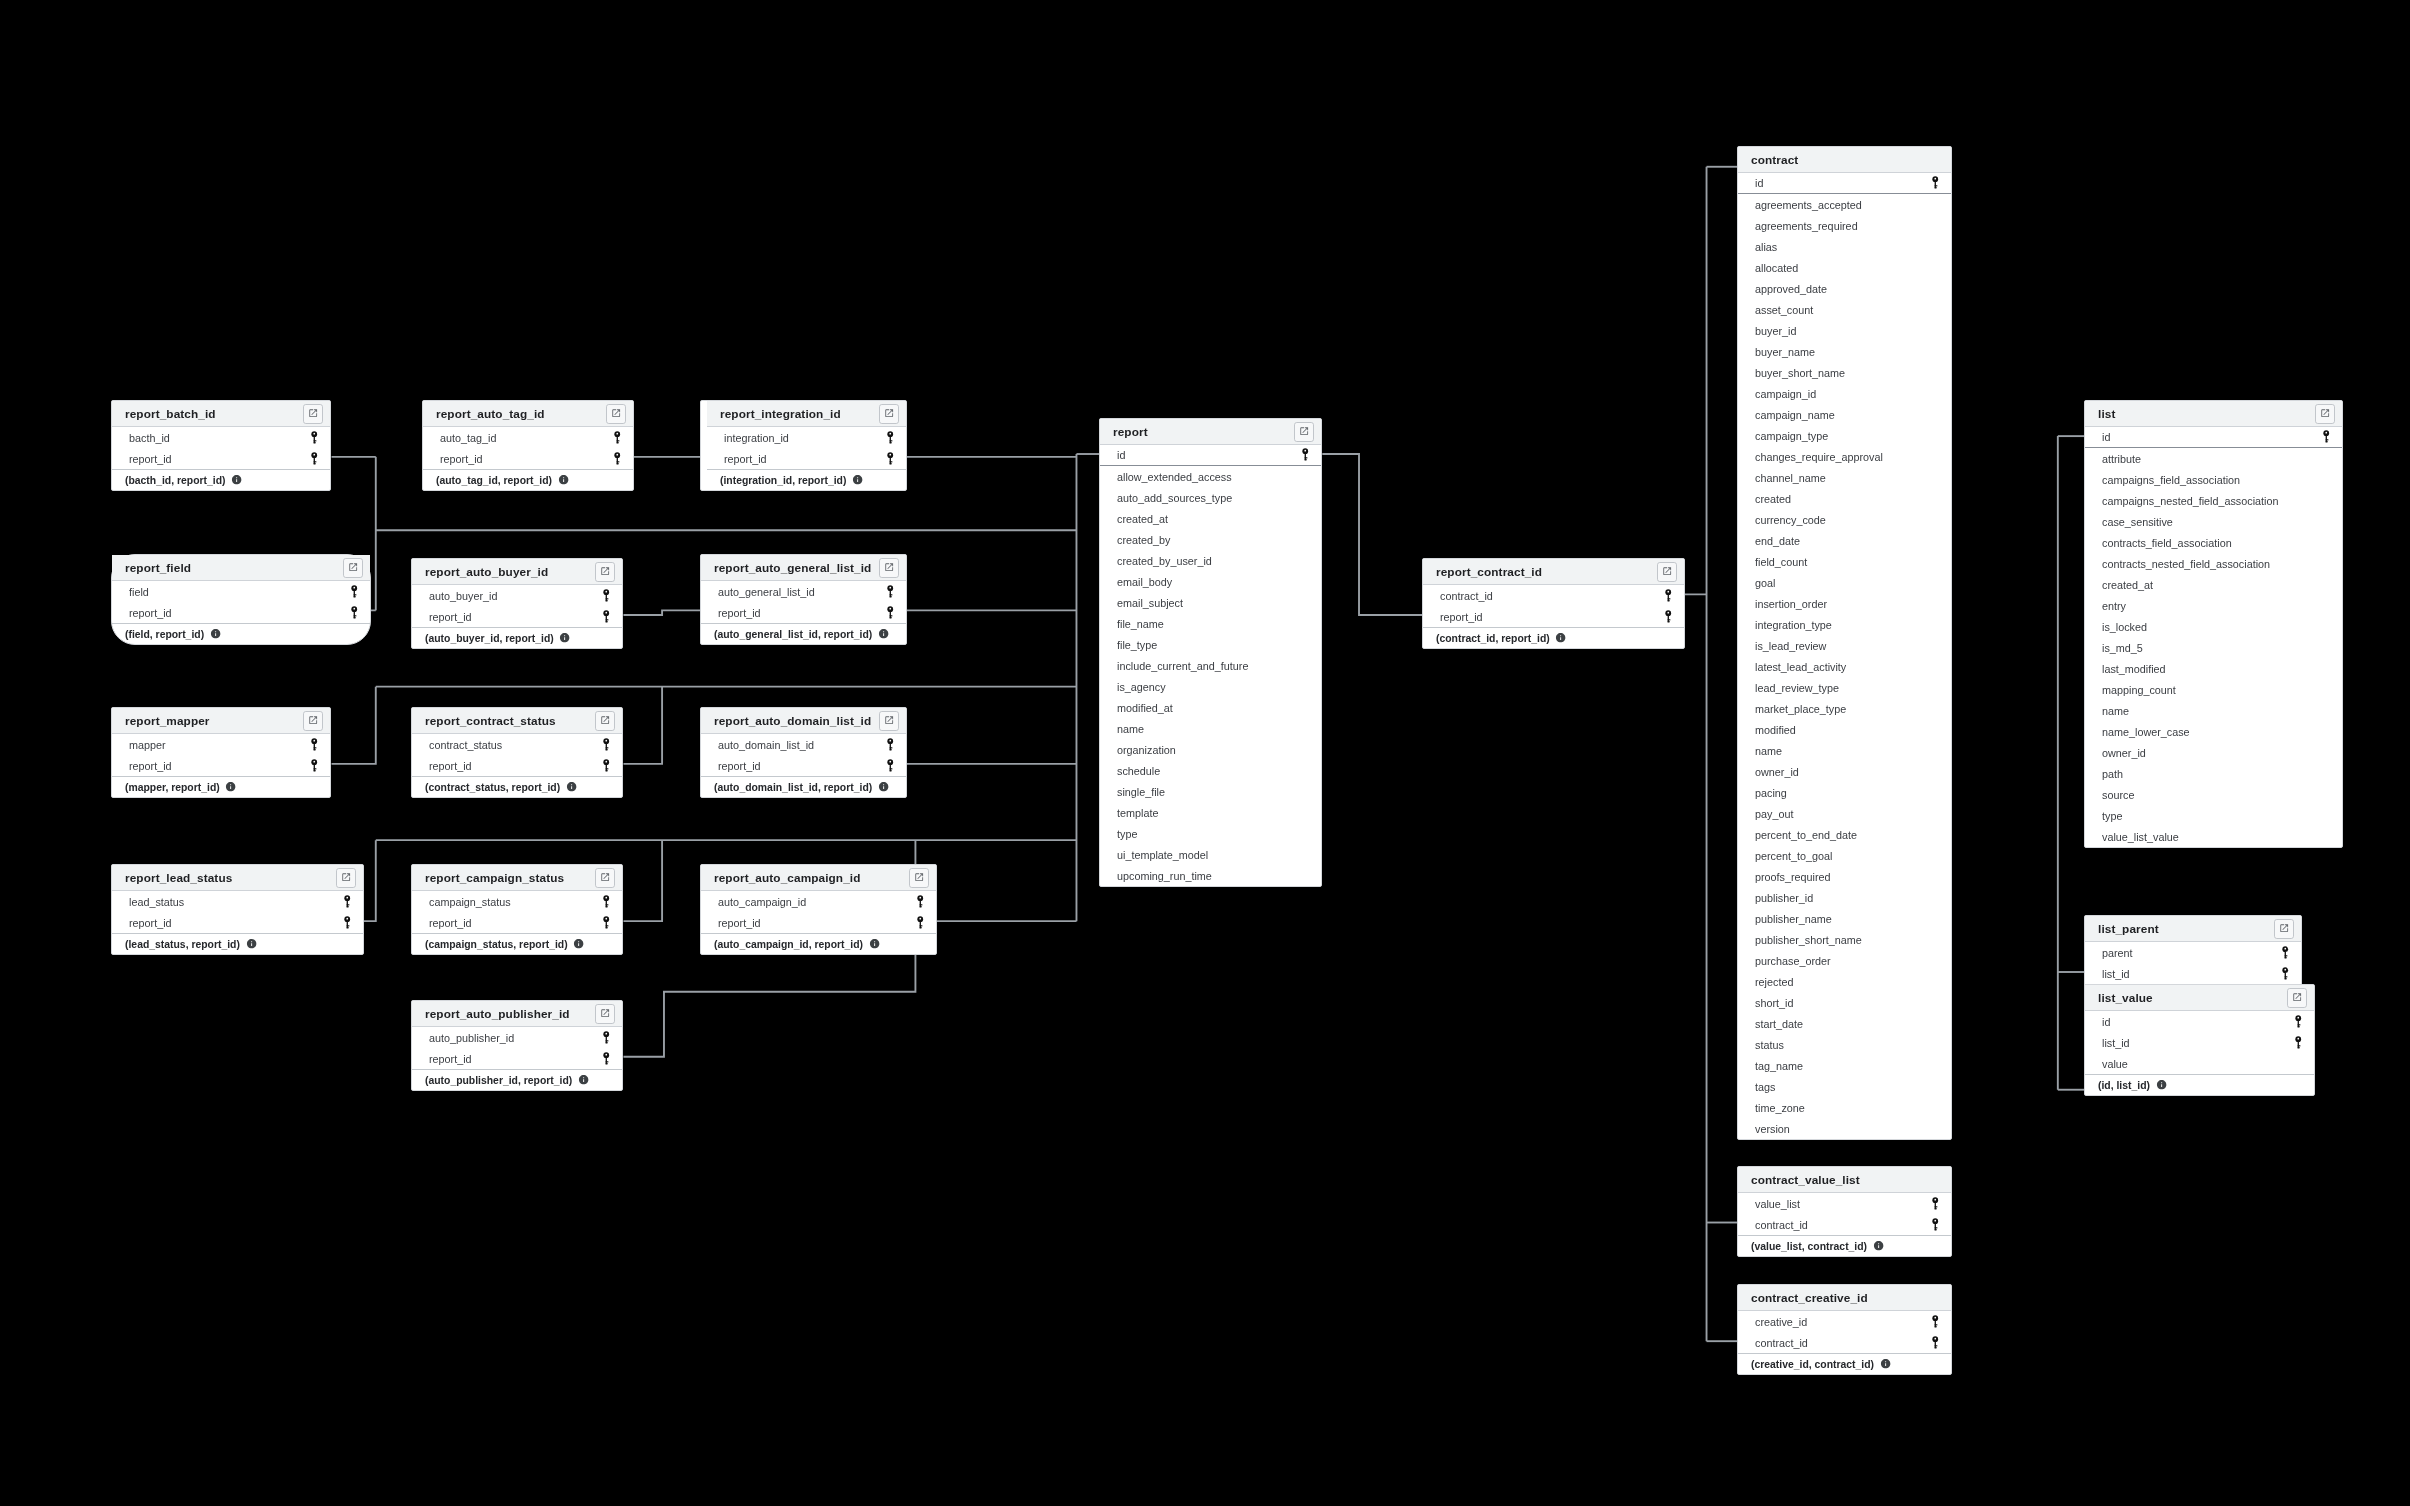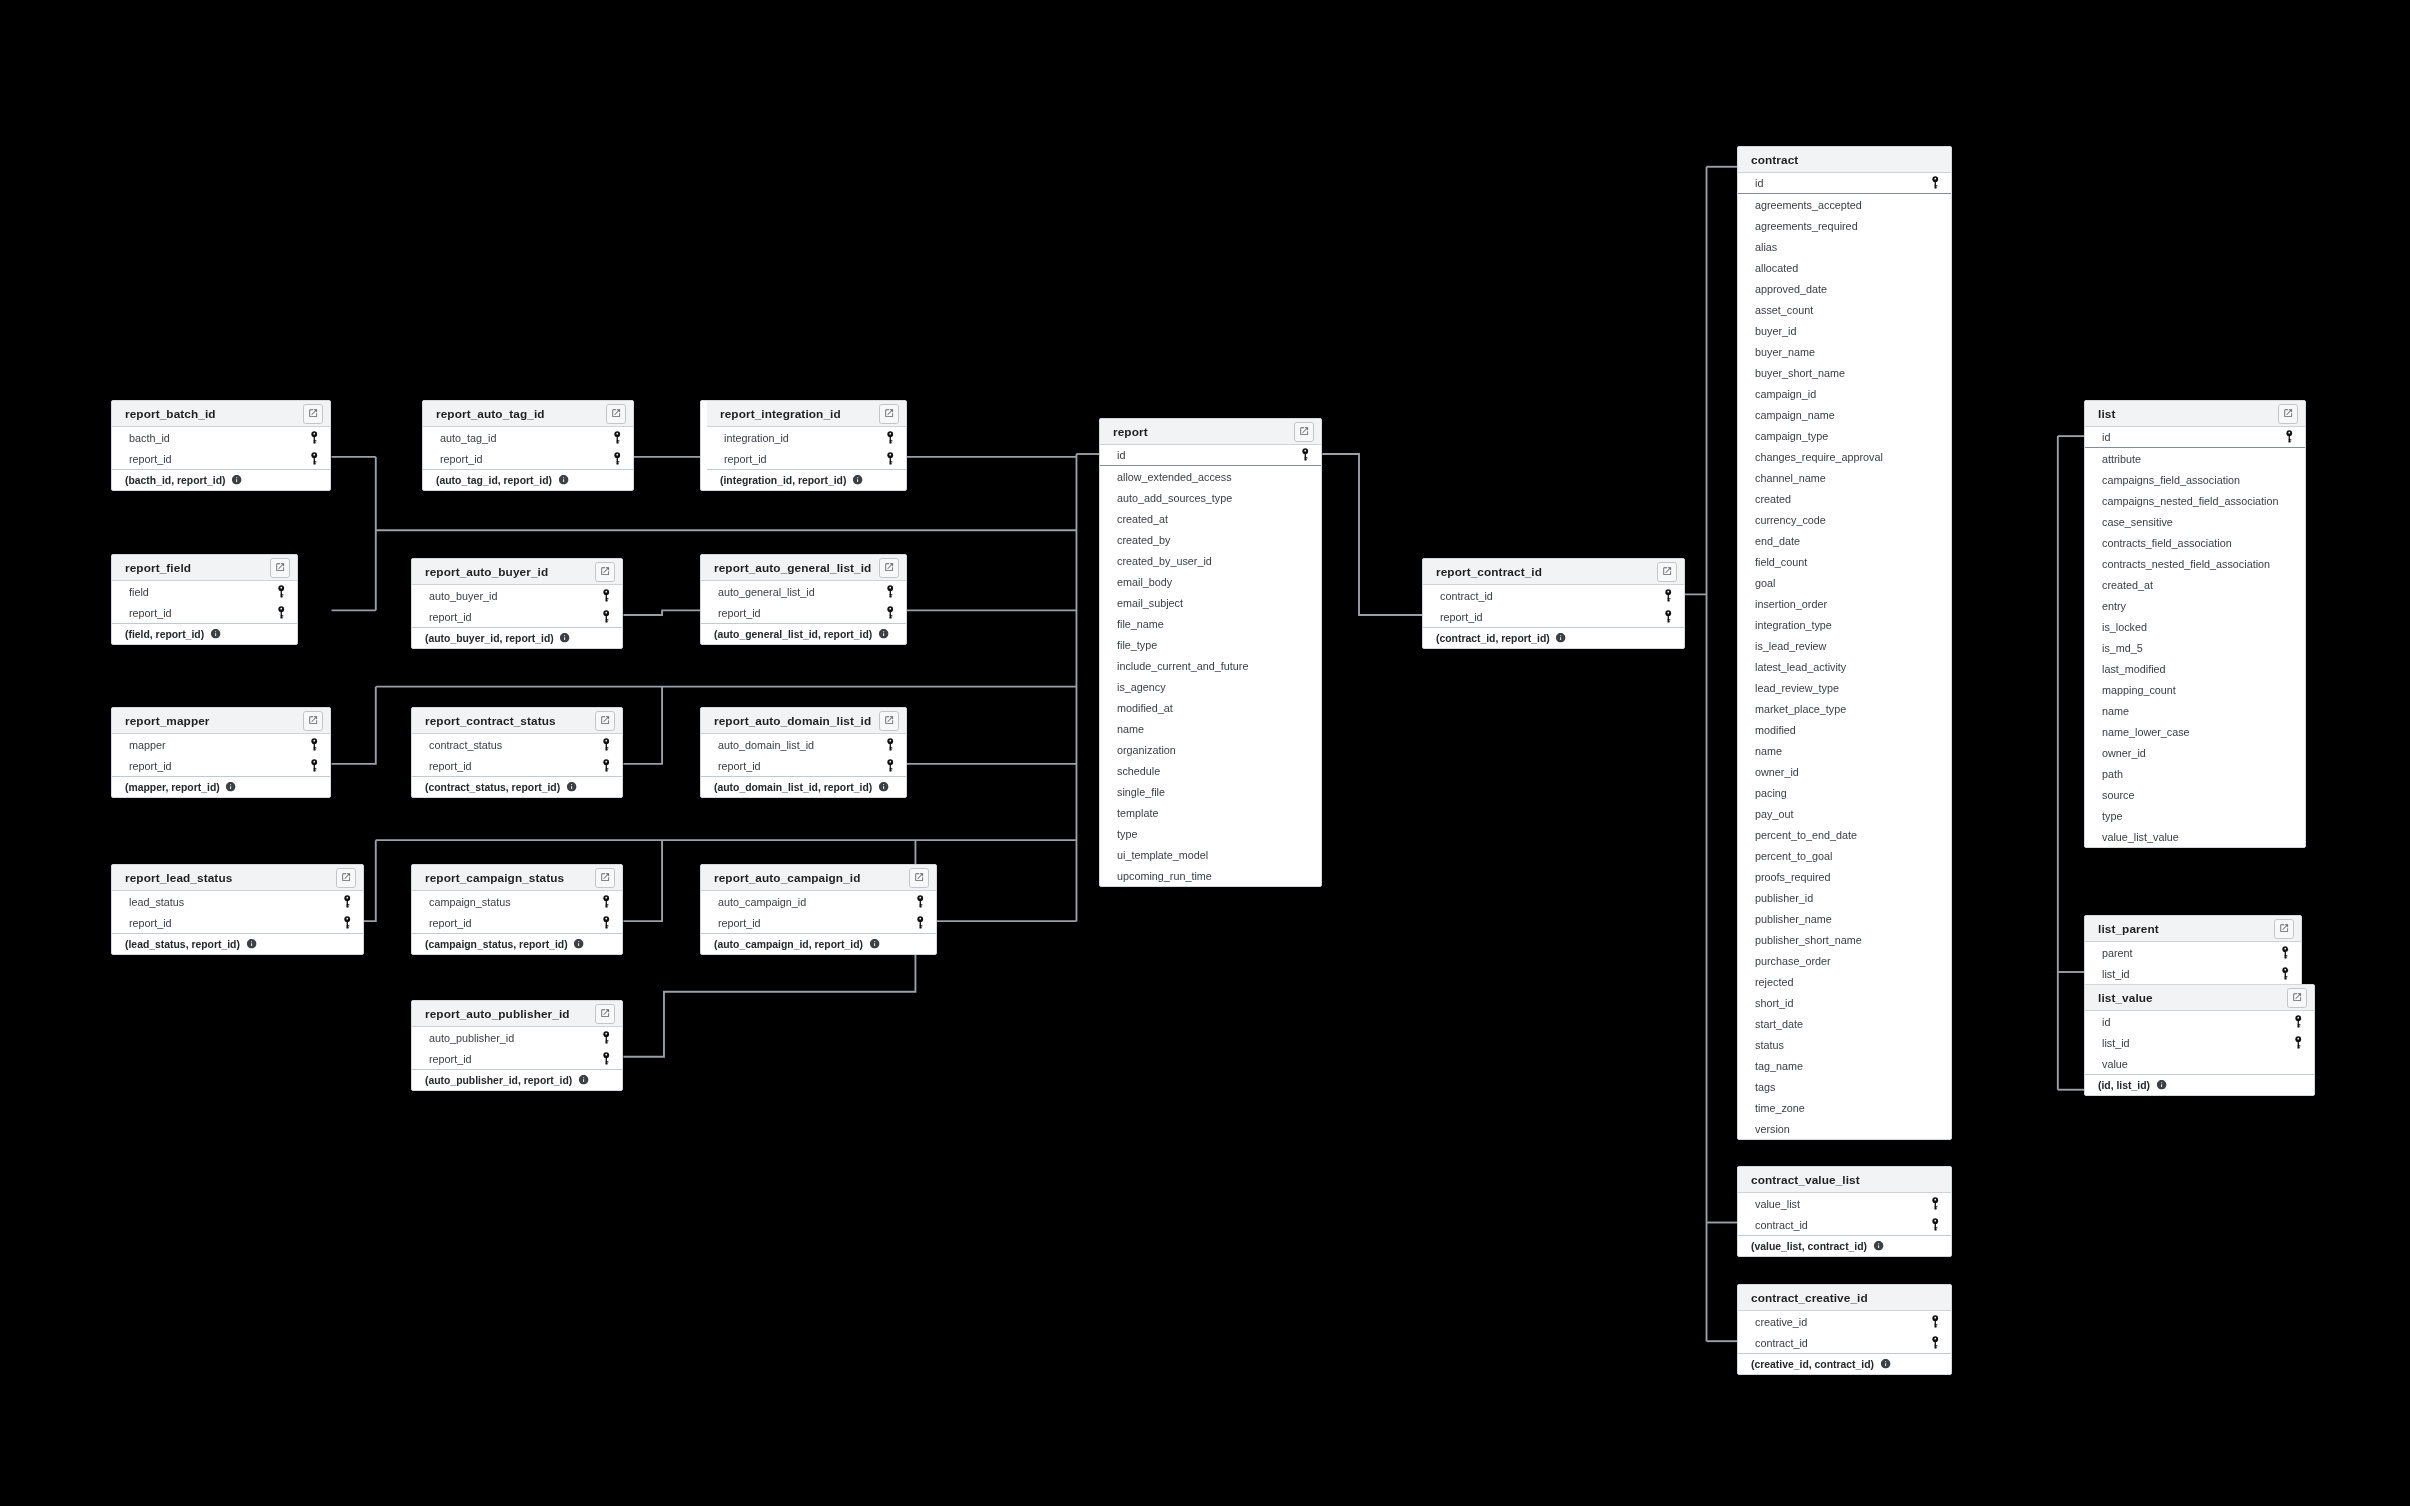--- a/index.html
+++ b/index.html
@@ -110,21 +110,21 @@
         <div class="krow">
           <span>(bacth_id, report_id)</span>
           <span class="info-ico">
             <svg viewBox="0 0 24 24">
               <path d="M12 2C6.48 2 2 6.48 2 12s4.48 10 10 10 10-4.48 10-10S17.52 2 12 2zm1 15h-2v-6h2v6zm0-8h-2V7h2v2z"></path>
             </svg>
           </span>
         </div>
       </div>
   </div>
-    <div class="tbl" style="left: 111px; top: 554px; width: 187px;">
+    <div class="tbl" style="left: 111px; top: 554px; width: 260px; border-radius: 24px;">
     <div class="tbl-head">
       <span class="tbl-title">report_field</span>
       <span class="ext-btn">
         <svg viewBox="0 0 24 24">
             <path d="M19 19H5V5h7V3H5a2 2 0 0 0-2 2v14a2 2 0 0 0 2 2h14c1.1 0 2-.9 2-2v-7h-2v7zM14 3v2h3.59l-9.83 9.83 1.41 1.41L19 6.41V10h2V3h-7z"></path>
           </svg>
       </span>
     </div>
     <div class="tbl-body">
         <div class="row">
@@ -1001,21 +1001,21 @@
         <div class="krow">
           <span>(creative_id, contract_id)</span>
           <span class="info-ico">
             <svg viewBox="0 0 24 24">
               <path d="M12 2C6.48 2 2 6.48 2 12s4.48 10 10 10 10-4.48 10-10S17.52 2 12 2zm1 15h-2v-6h2v6zm0-8h-2V7h2v2z"></path>
             </svg>
           </span>
         </div>
       </div>
   </div>
-    <div class="tbl" style="left: 2084px; top: 400px; width: 222px;">
+    <div class="tbl" style="left: 2084px; top: 400px; width: 259px;">
     <div class="tbl-head">
       <span class="tbl-title">list</span>
       <span class="ext-btn">
         <svg viewBox="0 0 24 24">
             <path d="M19 19H5V5h7V3H5a2 2 0 0 0-2 2v14a2 2 0 0 0 2 2h14c1.1 0 2-.9 2-2v-7h-2v7zM14 3v2h3.59l-9.83 9.83 1.41 1.41L19 6.41V10h2V3h-7z"></path>
           </svg>
       </span>
     </div>
     <div class="tbl-body">
         <div class="row pk-sep">

